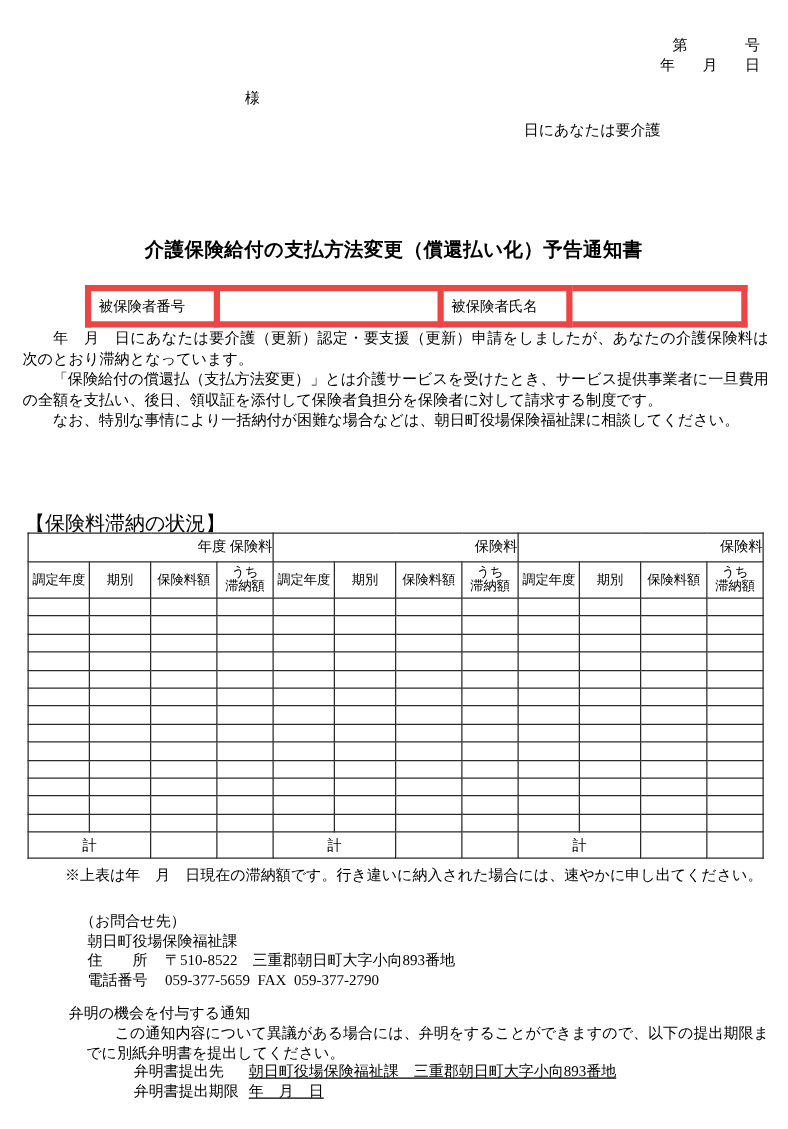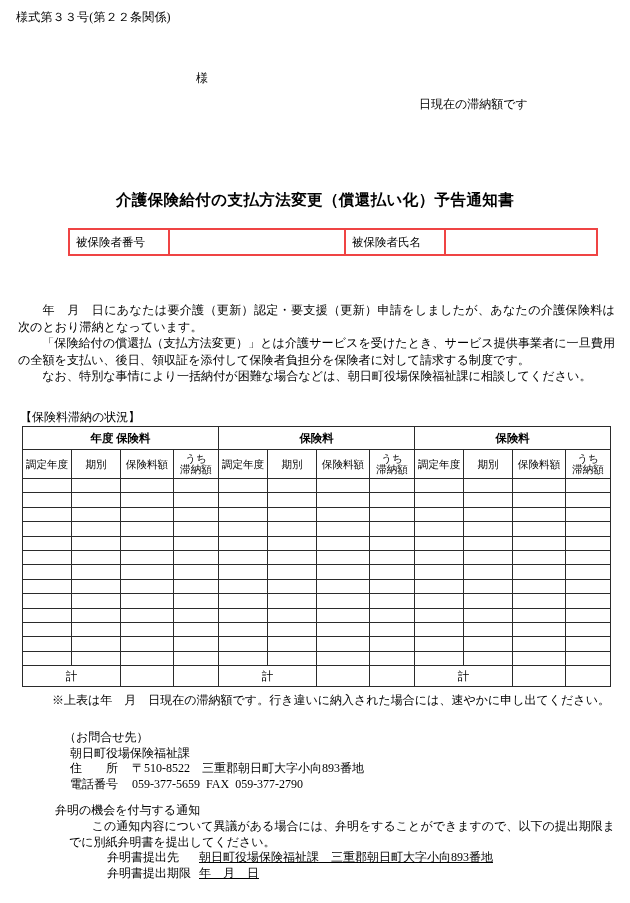--- a/index.html
+++ b/index.html
@@ -72,52 +72,51 @@
   
   .insured-table {
     position: absolute;
     left: 68px;
     top: 228px;
     width: 530px;
     border-collapse: collapse;
     font-size: 11.5px;
   }
   .insured-table td {
-    border: 2px solid #ef4444;
+    border: 5px solid #ef4444;
     height: 24px;
     padding: 0 6px;
     vertical-align: middle;
     white-space: nowrap;
   }
   .insured-table td.label { width: 86px; text-align: left; }
   .insured-table td.value-a { width: 162px; }
   .insured-table td.label2 { width: 86px; text-align: left; }
 
   
   .body-text {
     position: absolute;
     left: 18px;
     top: 262px;
     width: 597px;
     font-size: 12.1px;
     line-height: 16.6px;
     text-align: justify;
-    margin-top: 40px;
   }
   .body-text p {
     margin: 0 0 0 0;
     text-indent: 1em;
   }
 
   
   .section-label {
     position: absolute;
     left: 20px;
     top: 409px;
-    font-size: 12px;
+    font-size: 16px;
     white-space: nowrap;
   }
 
   .arrears-table {
     position: absolute;
     left: 22px;
     top: 426px;
     width: 588px;
     border-collapse: collapse;
     table-layout: fixed;
@@ -126,22 +125,23 @@
   .arrears-table th,
   .arrears-table td {
     border: 1px solid #2b2b2b;
     padding: 0;
     text-align: center;
     vertical-align: middle;
     line-height: 11px;
   }
   .arrears-table th.group {
     height: 22px;
-    font-weight: bold;
+    font-weight: normal;
     font-size: 11.4px;
+    text-align: right;
   }
   .arrears-table th.col {
     height: 28px;
     font-weight: normal;
     font-size: 10.6px;
   }
   .arrears-table th.col .two-line {
     display: block;
     line-height: 11.5px;
   }
@@ -204,25 +204,32 @@
   .explain .sub .sublbl {
     display: inline-block;
     width: 92px;
   }
 </style>
 </head>
 <body>
 
 <div class="page">
 
-  <div class="form-no">様式第３３号(第２２条関係)</div>
-
+
+  <div class="doc-number">
+    <div class="row1">
+      <span class="k">第</span><span>号</span>
+    </div>
+    <div class="row2">
+      <span class="k">年</span><span class="k">月</span><span>日</span>
+    </div>
+  </div>
 
   <div class="recipient">様</div>
-  <div class="issuer">日現在の滞納額です</div>
+  <div class="issuer">日にあなたは要介護</div>
 
   <div class="title">介護保険給付の支払方法変更（償還払い化）予告通知書</div>
 
   <table class="insured-table">
     <tbody>
       <tr>
         <td class="label">被保険者番号</td>
         <td class="value-a"></td>
         <td class="label2">被保険者氏名</td>
         <td></td>

